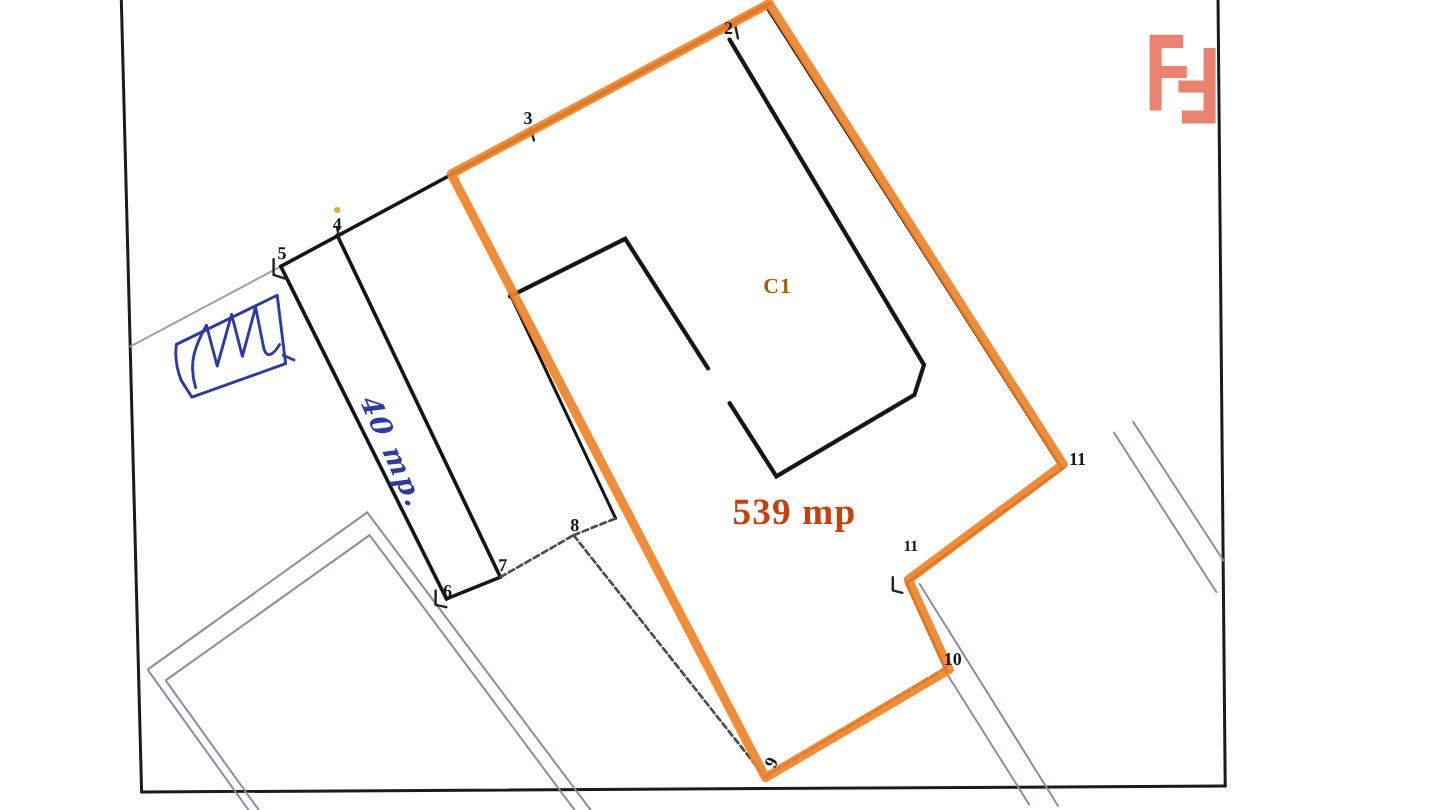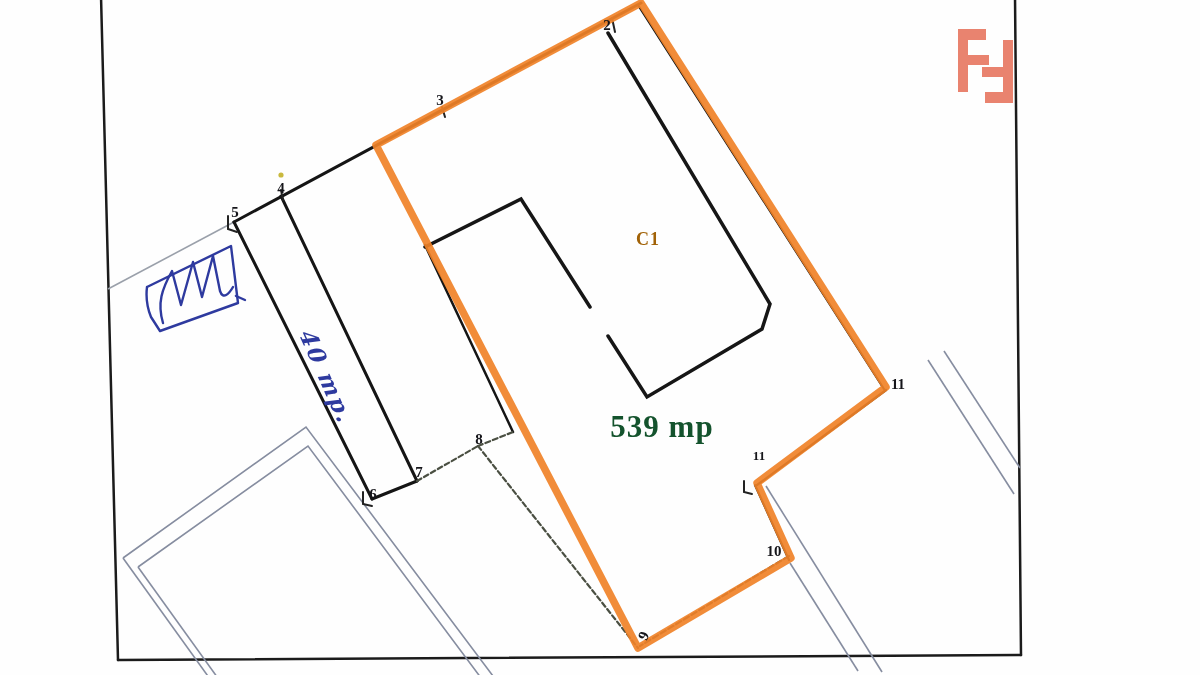--- a/index.html
+++ b/index.html
@@ -8,21 +8,21 @@
     font-family:"Liberation Serif", serif;
   }
   .stage svg{position:absolute;left:0;top:0;}
   .vlabel{
     position:absolute;transform:translate(-50%,-50%);
     font-family:"Liberation Serif", serif;font-weight:700;font-size:15px;color:#15151a;
     white-space:nowrap;line-height:1;
   }
   .area-label{
     position:absolute;transform:translate(-50%,-50%);
-    font-family:"Liberation Serif", serif;font-weight:600;font-size:31px;color:#14532d;
+    font-family:"Liberation Serif", serif;font-weight:600;font-size:31px;color:#c2410c;
     letter-spacing:1px;white-space:nowrap;
   }
   .building-label{
     position:absolute;transform:translate(-50%,-50%);
     font-family:"Liberation Serif", serif;font-weight:700;font-size:18px;color:#a16207;
     letter-spacing:1px;white-space:nowrap;text-align:right;
   }
   .strip-note{
     position:absolute;transform:translate(-50%,-50%) rotate(66deg) skewX(-6deg);
     font-family:"DejaVu Serif", serif;font-style:italic;font-weight:600;
@@ -108,21 +108,21 @@
   </svg>
 
   <div class="vlabel" style="left:607px;top:25px">2</div>
   <div class="vlabel" style="left:440px;top:100px">3</div>
   <div class="vlabel" style="left:281px;top:188px">4</div>
   <div class="vlabel" style="left:235px;top:212px">5</div>
   <div class="vlabel" style="left:373px;top:494px">6</div>
   <div class="vlabel" style="left:419px;top:472px">7</div>
   <div class="vlabel" style="left:479px;top:439px">8</div>
   <div class="vlabel rot9" style="left:644px;top:636px">9</div>
-  <div class="vlabel" style="left:774px;top:551px">10</div>
+  <div class="vlabel" style="left:794px;top:551px">10</div>
   <div class="vlabel" style="left:759px;top:455px;font-size:13px">11</div>
   <div class="vlabel" style="left:898px;top:384px">11</div>
 
   <div class="building-label" style="left:648px;top:239px">C1</div>
   <div class="area-label" style="left:662px;top:427px">539 mp</div>
   <div class="strip-note" style="left:327px;top:377px">40 mp.</div>
 
   <svg width="70" height="90" viewBox="0 0 70 90" style="left:955px;top:26px;position:absolute;overflow:visible">
     <g fill="#e9836f">
       <g transform="translate(3,3)">

